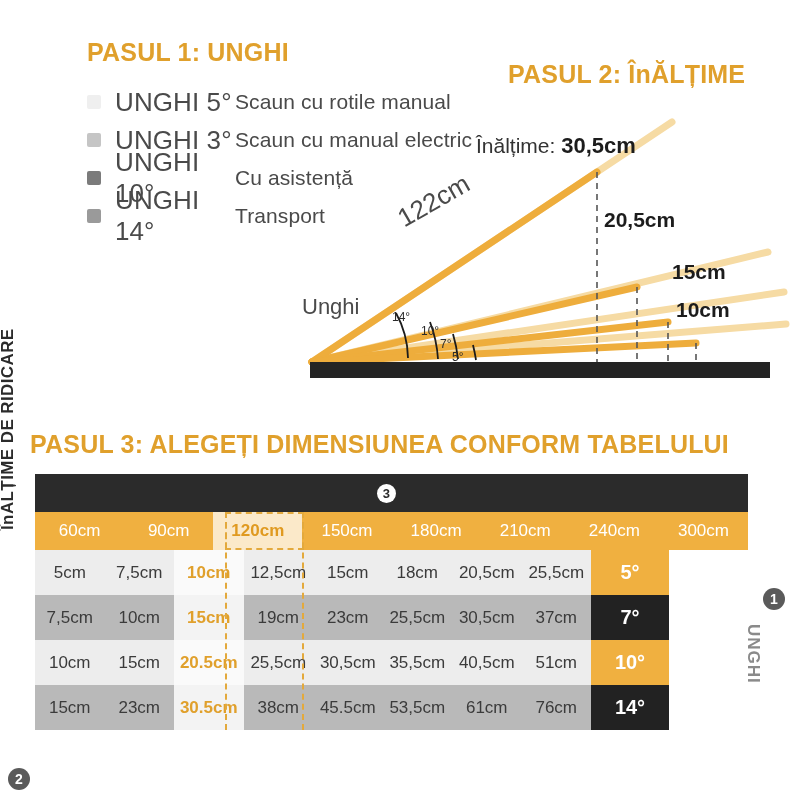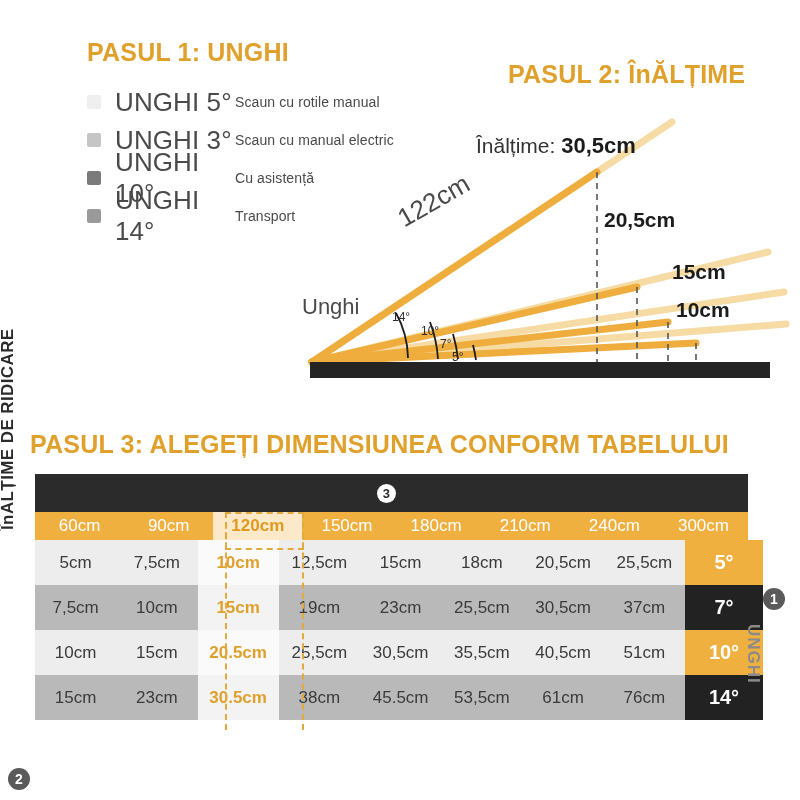--- a/index.html
+++ b/index.html
@@ -16,21 +16,21 @@
   
   .step1{position:absolute;left:48px;top:40px;width:440px;margin-left:39px;}
   .step-title{
     color:#e0a02c;font-weight:bold;font-size:25px;letter-spacing:.2px;
     line-height:1;margin:0;white-space:nowrap;
   }
   .legend{margin-top:18px;}
   .legend-row{display:flex;align-items:center;height:38px;}
   .swatch{width:14px;height:14px;border-radius:2px;flex:0 0 auto;margin-right:14px;}
   .legend-angle{font-size:26px;color:#4a4a4a;width:120px;flex:0 0 auto;letter-spacing:.1px;}
-  .legend-desc{font-size:14px;color:#4a4a4a;letter-spacing:.1px;white-space:nowrap;}
+  .legend-desc{font-size:21px;color:#4a4a4a;letter-spacing:.1px;white-space:nowrap;}
 
   
   .step2-title{position:absolute;left:508px;top:62px;}
   .diagram{position:absolute;left:290px;top:100px;width:500px;height:290px;}
   .diagram svg{display:block;}
   .lbl-unghi{position:absolute;left:302px;top:294px;font-size:22px;color:#4a4a4a;}
   .lbl-inaltime{position:absolute;left:476px;top:133px;font-size:21px;color:#333;white-space:nowrap;}
   .lbl-inaltime b{font-weight:bold;font-size:22px;color:#1c1c1c;}
   .lbl-122{
     position:absolute;left:400px;top:205px;font-size:26px;color:#4a4a4a;
@@ -54,31 +54,31 @@
     width:713px;height:38px;background:#2b2b2b;color:#fff;
     display:flex;align-items:center;justify-content:center;
     font-size:22px;font-weight:bold;letter-spacing:.3px;
   }
   .circle-num{
     display:inline-flex;align-items:center;justify-content:center;
     width:19px;height:19px;border-radius:50%;background:#fff;color:#2b2b2b;
     font-size:13px;font-weight:bold;margin-right:10px;line-height:1;
   }
   .hdr-orange{
-    width:713px;height:28px;background:#f0b040;display:flex;
+    width:713px;height:38px;background:#f0b040;display:flex;
   }
   .hdr-orange .cell{
     flex:1 1 0;display:flex;align-items:center;justify-content:center;
     color:#fff;font-size:17px;
   }
   .hdr-orange .cell.hl{
     background:#fbe9c9;color:#e09a20;font-weight:bold;text-align:right;
   }
 
-  .row{width:728px;height:45px;display:flex;}
+  .row{width:634px;height:45px;display:flex;}
   .row.light{background:#ededed;}
   .row.dark{background:#b9b9b9;}
   .row .cell{
     flex:1 1 0;display:flex;align-items:center;justify-content:center;
     font-size:17px;color:#3b3b3b;
   }
   .row .cell.hl{font-weight:bold;color:#e0a02c;}
   .row.light .cell.hl{background:#fafafa;}
   .row.dark  .cell.hl{background:#f3f3f3;}
   .row .cell.ang{

